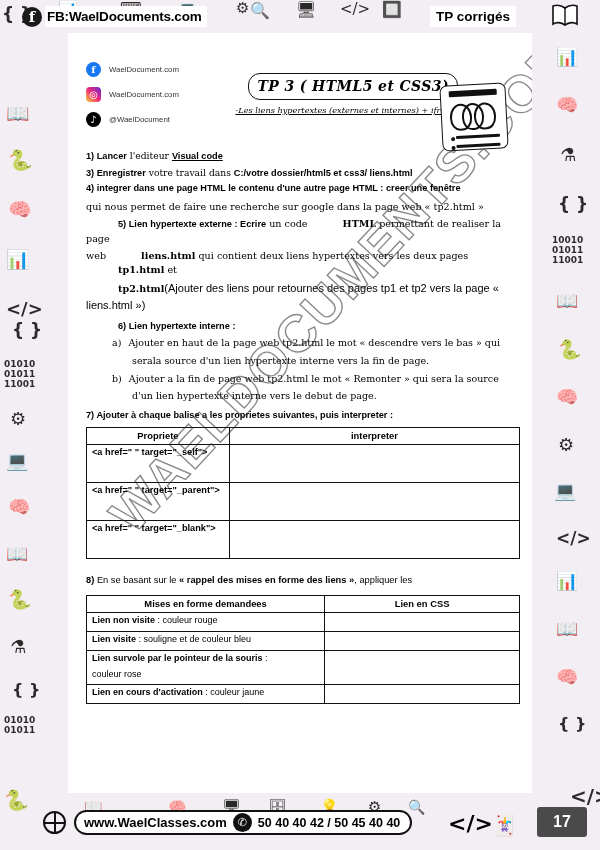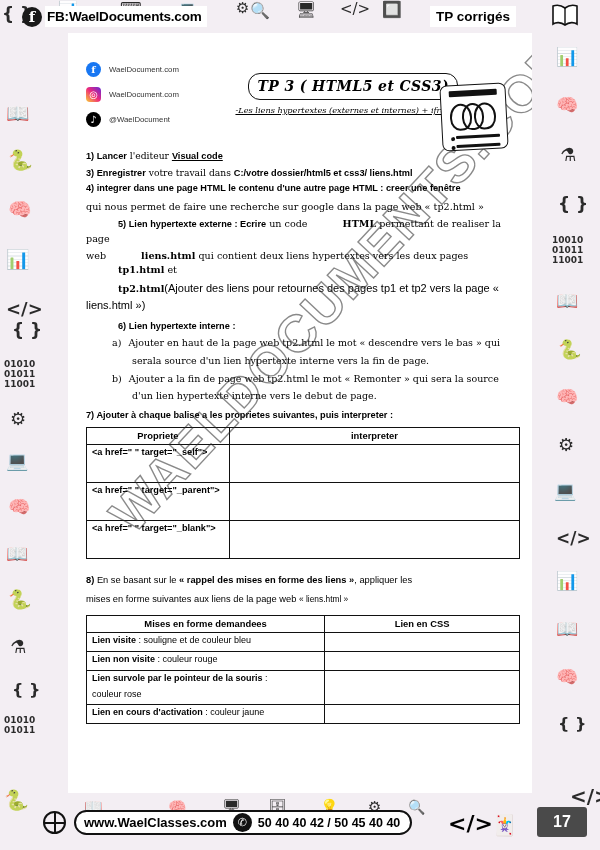--- a/index.html
+++ b/index.html
@@ -562,41 +562,37 @@
         <td></td>
       </tr>
     </tbody>
       </table>
 
     <div class="q8">
       <div>
         <span>8)</span>
         <span class="thin">En se basant  sur le </span><span>« rappel  des mises  en forme  des liens  »</span><span class="thin">, appliquer  les</span>
       </div>
-      <div class="thin">
-        <span>mises  en forme suivantes  aux liens de la page  web</span>
-        <span style="font-size:8.4px">« liens.html »</span>
-      </div>
     </div>
 
     <table class="tbl tbl2">
       <tbody>
           <tr>
         <th class="col-a">Mises en forme demandees</th>
         <th>Lien en CSS</th>
       </tr>
       <tr>
         <td class="fx">
-          <span class="bold-part">Lien visite</span><span> : souligne et de couleur bleu</span>
+          <span class="bold-part">Lien non visite</span><span> : couleur  rouge</span>
         </td>
         <td></td>
       </tr>
       <tr>
         <td class="fx">
-          <span class="bold-part">Lien non visite</span><span> : couleur  rouge</span>
+          <span class="bold-part">Lien visite</span><span> : souligne et de couleur bleu</span>
         </td>
         <td></td>
       </tr>
       <tr>
         <td class="fx" style="height:34px">
           <span class="bold-part">Lien survole par le pointeur  de la souris</span><span> :</span>
           <div style="margin-top:7px">couleur rose</div>
         </td>
         <td></td>
       </tr>

